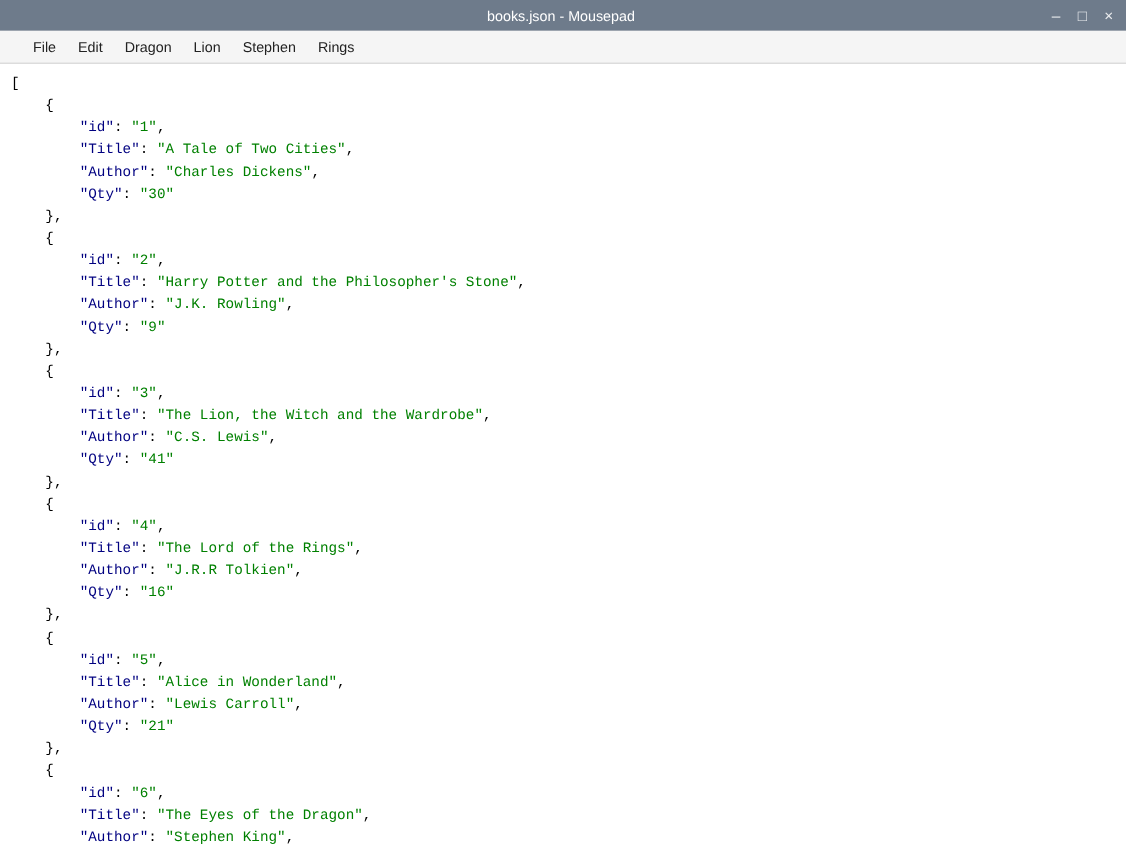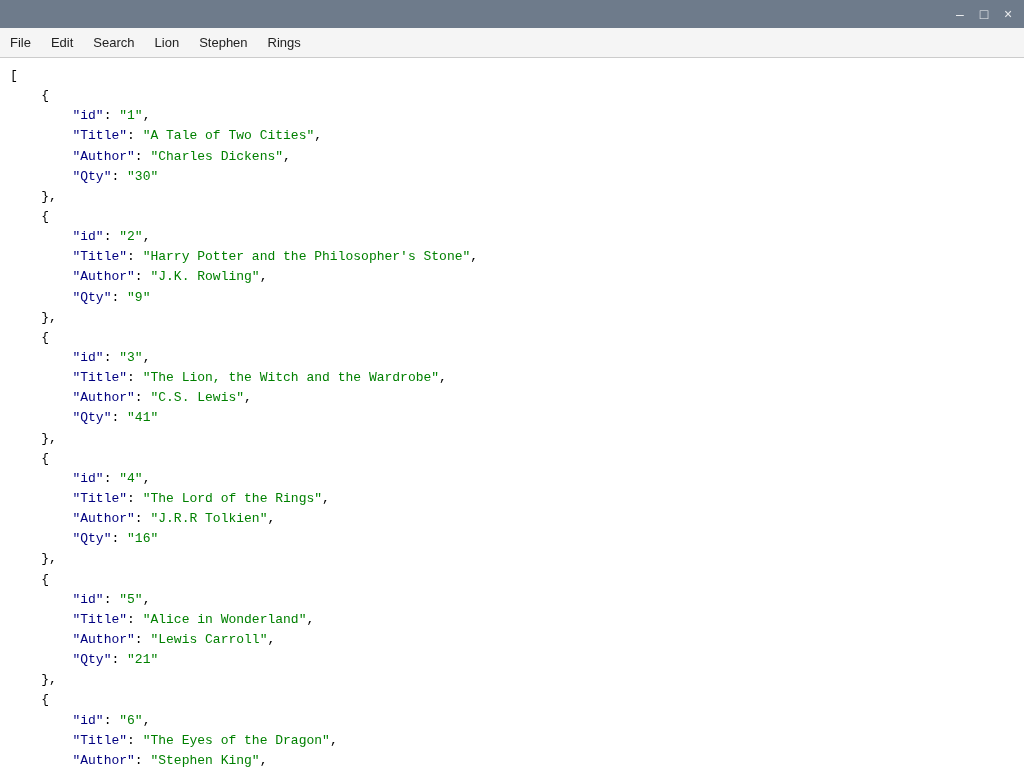--- a/index.html
+++ b/index.html
@@ -58,21 +58,21 @@
       opacity: 0.85;
     }
 
     
     #menu-bar {
       background: #f5f5f5;
       border-bottom: 1px solid #ccc;
       display: flex;
       align-items: center;
       height: 30px;
-      padding: 0 0;
+      padding: 0 20px;
     }
 
     .menu-item {
       padding: 4px 10px;
       font-size: 13px;
       color: #222;
       cursor: pointer;
       border-radius: 3px;
     }
 
@@ -115,31 +115,32 @@
     #editor-content::-webkit-scrollbar-thumb {
       background: #c0c0c0;
       border: 2px solid #f0f0f0;
     }
   </style>
 </head>
 <body>
 
 <div id="title-bar">
   <div style="width:70px;"></div>
+  <span id="title-bar-title">books.json - Mousepad</span>
   <div id="title-bar-controls">
     <button class="title-btn">–</button>
     <button class="title-btn">□</button>
     <button class="title-btn">×</button>
   </div>
 </div>
 
 <div id="menu-bar">
 <span class="menu-item">File</span>
     <span class="menu-item">Edit</span>
-    <span class="menu-item">Search</span>
+    <span class="menu-item">Dragon</span>
     <span class="menu-item">Lion</span>
     <span class="menu-item">Stephen</span>
     <span class="menu-item">Rings</span>
   </div>
 
 <div id="editor-wrapper">
   <div id="editor-content">
     <div id="code-area">[
     {
         <span style="color:#000080">"id"</span>: <span style="color:#008000">"1"</span>,

